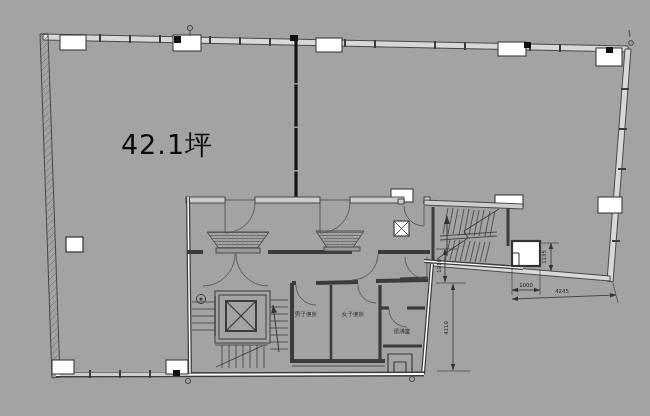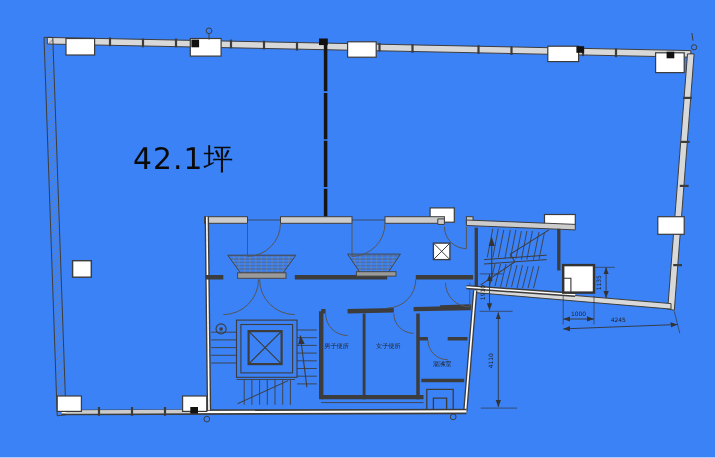--- a/index.html
+++ b/index.html
@@ -1,20 +1,20 @@
 <!DOCTYPE html>
 <html><head>
 <meta charset="utf-8">
 <style>
   html, body { margin: 0; padding: 0; background: #ffffff; }
   .page {
     position: relative;
     width: 650px;
     height: 416px;
-    background: #3b82f6;
+    background: #a3a3a3;
     font-family: "DejaVu Sans", sans-serif;
     overflow: hidden;
   }
   svg { display: block; }
   text { fill: #111111; }
   .dim-text { font-size: 5.4px; fill: #222; }
   .room-text { font-size: 5.6px; fill: #222; }
   .area-text { font-size: 27px; fill: #0a0a0a; letter-spacing: 1px; }
 </style>
 </head>

